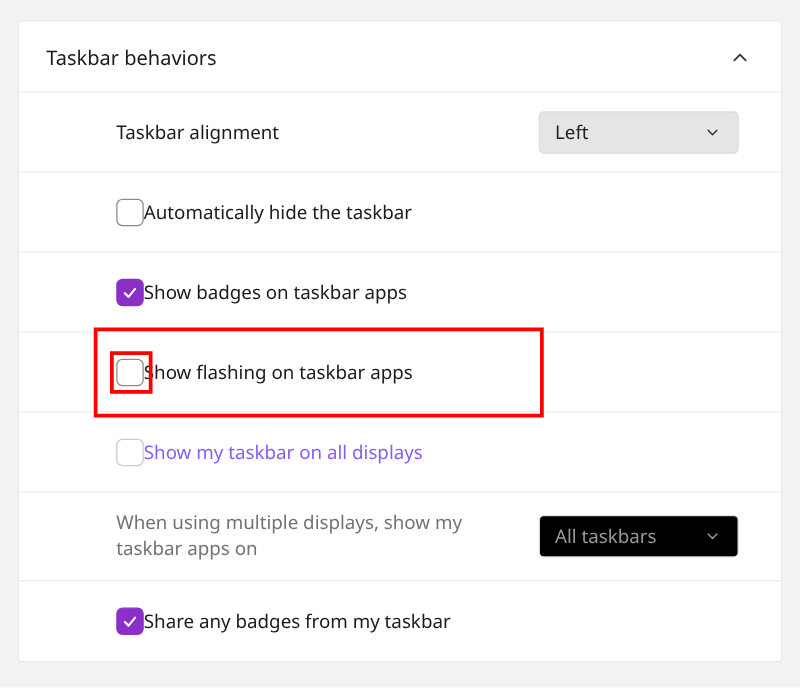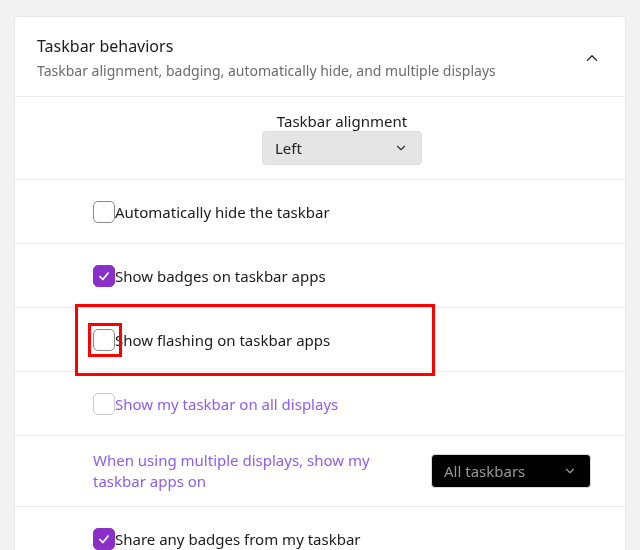--- a/index.html
+++ b/index.html
@@ -41,21 +41,20 @@
     border-bottom: 1px solid #ececec;
     min-height: 64px;
     position: relative;
     font-size: 15px;
   }
   .row:last-child { border-bottom: none; }
 
   .row-select {
     justify-content: space-between;
     padding-right: 34px;
-    flex-direction: column;
   }
   .row-select .label { font-size: 15px; }
 
   .select-ctl {
     border: 1px solid #dcdcdc;
     border-radius: 4px;
     height: 34px;
     min-width: 160px;
     padding: 0 12px;
     display: flex;
@@ -94,36 +93,35 @@
     position: absolute;
     border: 3px solid #ff0000;
     pointer-events: none;
   }
 
   .row-multi-text {
     justify-content: space-between;
     padding-right: 34px;
   }
   .row-multi-text .label {
-    color: #8b5cf6;
+    color: #737373;
     font-size: 15px;
     line-height: 1.4;
     max-width: 300px;
   }
 </style>
 </head>
 <body>
 
 <div class="page">
   <div class="panel">
 
     <div class="panel-header">
       <div class="panel-header-text">
         <div class="panel-title">Taskbar behaviors</div>
-        <div class="panel-subtitle">Taskbar alignment, badging, automatically hide, and multiple displays</div>
       </div>
       <div class="chevron">
         <svg viewBox="0 0 24 24" width="18" height="18" fill="none" stroke="#333" stroke-width="2" stroke-linecap="round" stroke-linejoin="round">
             <polyline points="6 15 12 9 18 15"></polyline>
           </svg>
       </div>
     </div>
 
     <div class="row row-select" style="padding-left:78px;">
       <div class="label">Taskbar alignment</div>

